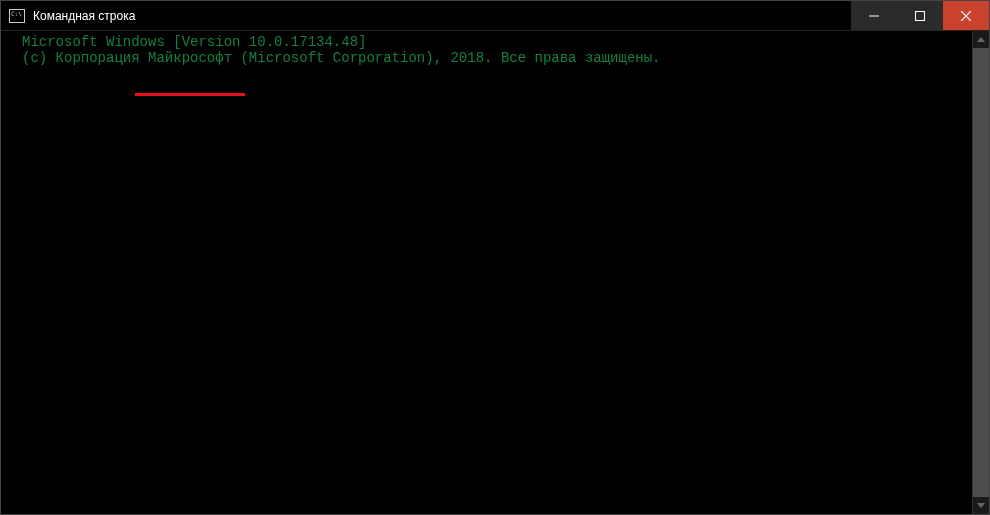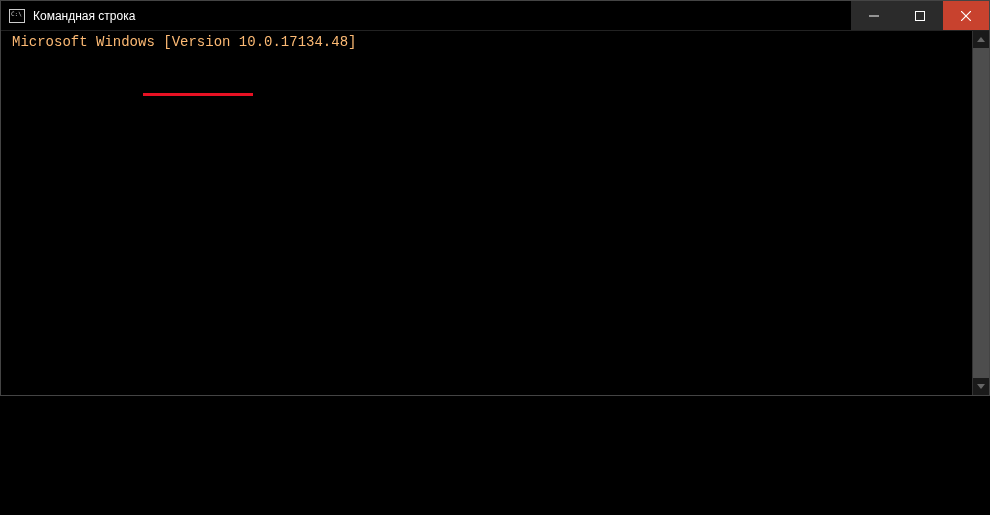--- a/index.html
+++ b/index.html
@@ -10,21 +10,21 @@
     body {
       width: 990px;
       height: 515px;
       background: #000;
       font-family: Consolas, 'Courier New', monospace;
       overflow: hidden;
       position: relative;
     }
     .window {
       width: 990px;
-      height: 396px;
+      height: 515px;
       background: #000;
       display: flex;
       flex-direction: column;
       border: 1px solid #444;
     }
     .titlebar {
       height: 30px;
       background: #000;
       display: flex;
       align-items: center;
@@ -89,29 +89,28 @@
     }
     .console-body {
       flex: 1;
       display: flex;
       background: #000;
       position: relative;
     }
     .console-content {
       flex: 1;
       background: #000;
-      color: #fdba74;
+      color: #15803d;
       font-family: Consolas, 'Courier New', monospace;
       font-size: 14px;
       line-height: 16px;
-      padding: 3px 3px;
+      padding: 3px 21px;
       white-space: pre;
       overflow: hidden;
       position: relative;
-      margin-left: 8px;
     }
     .line {
       display: block;
     }
     .cmd-line {
       position: relative;
       display: inline-block;
     }
     .underline-mark {
       position: absolute;
@@ -177,21 +176,21 @@
       <button class="win-btn close">
         <svg width="10" height="10" viewBox="0 0 10 10">
           <line x1="0" y1="0" x2="10" y2="10" stroke-width="1.2"></line>
           <line x1="10" y1="0" x2="0" y2="10" stroke-width="1.2"></line>
         </svg>
       </button>
     </div>
   </div>
 
   <div class="console-body">
-    <div class="console-content"><span class="line">Microsoft Windows [Version 10.0.17134.48]</span><span class="line"></span><div class="underline-mark"></div></div>
+    <div class="console-content"><span class="line">Microsoft Windows [Version 10.0.17134.48]</span><span class="line">(c) Корпорация Майкрософт (Microsoft Corporation), 2018. Все права защищены.</span><span class="line"></span><div class="underline-mark"></div></div>
 
     <div class="scrollbar">
       <div class="scroll-btn">
         <svg width="8" height="5" viewBox="0 0 8 5">
           <path d="M0 5 L4 0 L8 5 Z"></path>
         </svg>
       </div>
       <div class="scroll-track">
         <div class="scroll-thumb"></div>
       </div>

